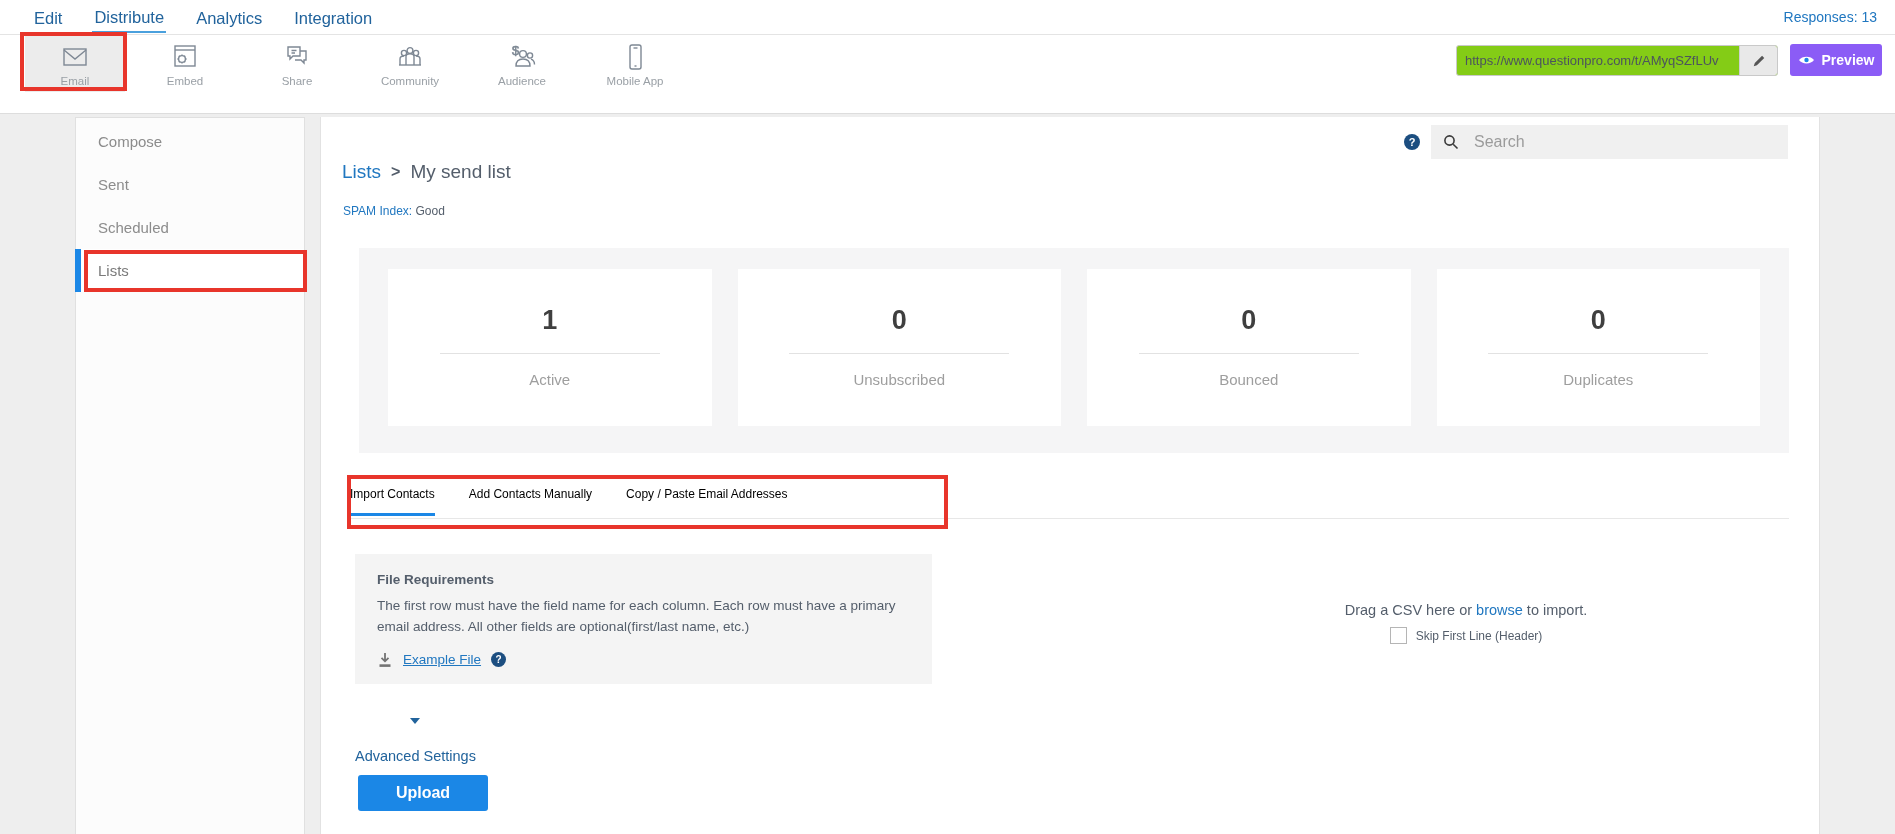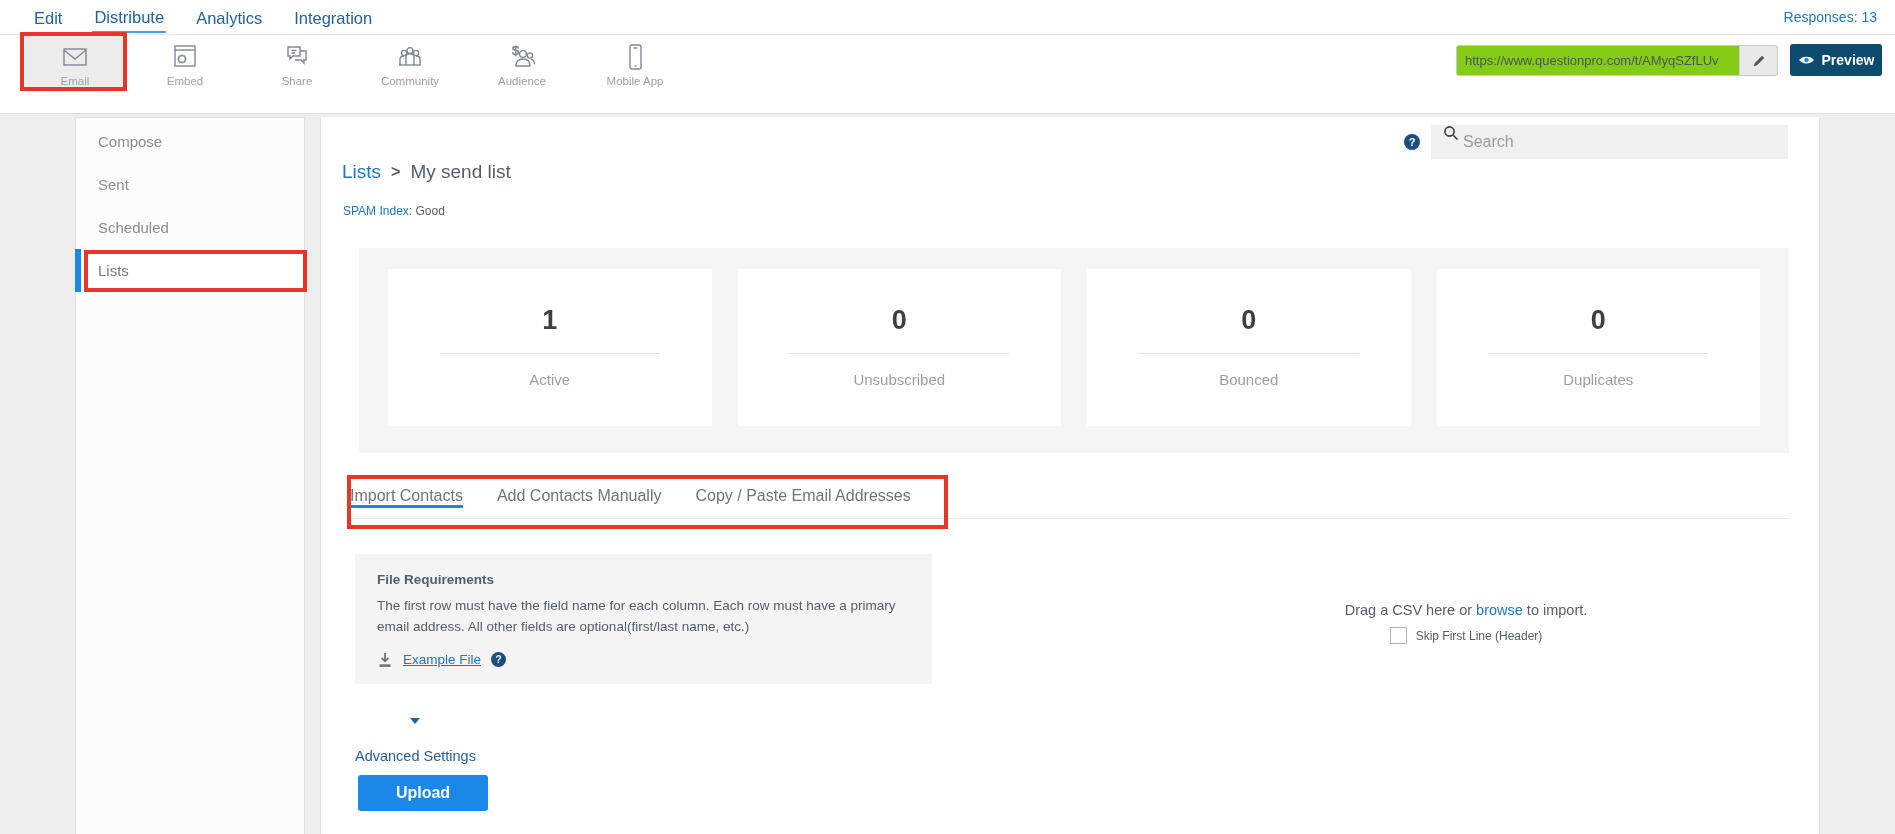--- a/index.html
+++ b/index.html
@@ -46,21 +46,21 @@
   .urlfield input {
     flex:1; border:0; background:transparent; font-family:"Liberation Sans",sans-serif;
     font-size:13px; color:#4c545e; padding:0 8px; outline:none; min-width:0;
   }
   .url-edit {
     width:38px; background:#e9e9e9; border-left:1px solid #cfcfcf;
     display:flex; align-items:center; justify-content:center; cursor:pointer;
   }
   .preview-btn {
     position:absolute; left:1790px; top:9px; width:92px; height:32px;
-    background:#0c4a6e; border-radius:3px; color:#fff; font-size:14px; font-weight:bold;
+    background:#8b5cf6; border-radius:3px; color:#fff; font-size:14px; font-weight:bold;
     display:flex; align-items:center; justify-content:center; gap:7px; cursor:pointer;
   }
   
   .sidebar {
     position:absolute; left:75px; top:117px; width:230px; height:717px;
     background:#fcfcfc; border:1px solid #e0e0e0; border-bottom:0;
     padding-top:2px;
   }
   .sideitem {
     position:relative; height:43px; display:flex; align-items:center;
@@ -76,21 +76,21 @@
     background:#fff; border-left:1px solid #e2e2e2; border-right:1px solid #e2e2e2;
   }
   .helpbadge {
     display:inline-block; width:16px; height:16px; border-radius:50%;
     background:#1c4e80; color:#fff; font-size:11px; font-weight:bold;
     text-align:center; line-height:16px;
   }
   .help-top { position:absolute; left:1083px; top:17px; cursor:pointer; }
   .searchbox {
     position:absolute; left:1110px; top:8px; width:357px; height:34px;
-    background:#f0f0f0; display:flex; padding:0 12px; gap:4px;
+    background:#f0f0f0; display:flex; align-items:center; padding:0 12px; gap:15px;
   }
   .searchbox input {
     flex:1; border:0; background:transparent; outline:none;
     font-family:"Liberation Sans",sans-serif; font-size:16px; color:#6b6b6b;
   }
   .searchbox input::placeholder { color:#9b9b9b; }
   .breadcrumb { position:absolute; left:21px; top:44px; font-size:19px; display:flex; gap:10px; align-items:center; }
   .breadcrumb .parent { color:#2077c0; cursor:pointer; }
   .breadcrumb .sep { color:#545e6b; font-size:16px; font-weight:bold; }
   .breadcrumb .current { color:#545e6b; }
@@ -103,21 +103,21 @@
     background:#f5f5f6; display:flex; gap:26px; padding:21px 29px 27px 29px;
   }
   .statcard {
     flex:1; background:#fff; display:flex; flex-direction:column; align-items:center;
   }
   .statcard .num { font-size:27px; font-weight:bold; color:#3f3f3f; margin-top:36px; }
   .statcard .divider { width:68%; height:1px; background:#e2e2e2; margin-top:17px; }
   .statcard .slabel { font-size:15px; color:#9e9e9e; margin-top:17px; }
   
   .tabs { position:absolute; left:29px; top:370px; display:flex; gap:34px; }
-  .tab { font-size:16px; color:#737373; cursor:pointer; }
+  .tab { font-size:12px; color:#000000; padding-bottom:12px; cursor:pointer; }
   .tab.active { border-bottom:3px solid #1b87e6; }
   .tabline { position:absolute; left:29px; top:401px; width:1439px; height:1px; background:#e7e7e7; }
   
   .filebox {
     position:absolute; left:34px; top:437px; width:577px; height:130px;
     background:#f4f4f4; padding:18px 22px;
   }
   .filebox .ftitle { font-size:13.5px; font-weight:bold; color:#545e6b; }
   .filebox .fbody { font-size:13.5px; color:#545e6b; line-height:1.55; margin-top:9px; width:533px; }
   .examplerow { display:flex; align-items:center; gap:10px; margin-top:14px; }

